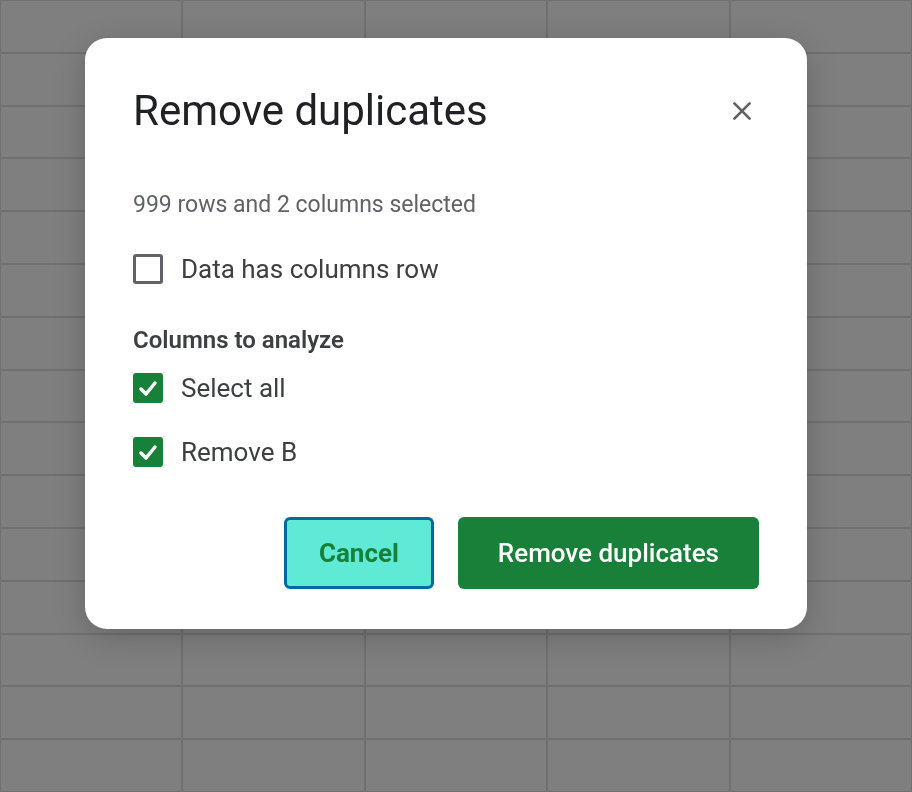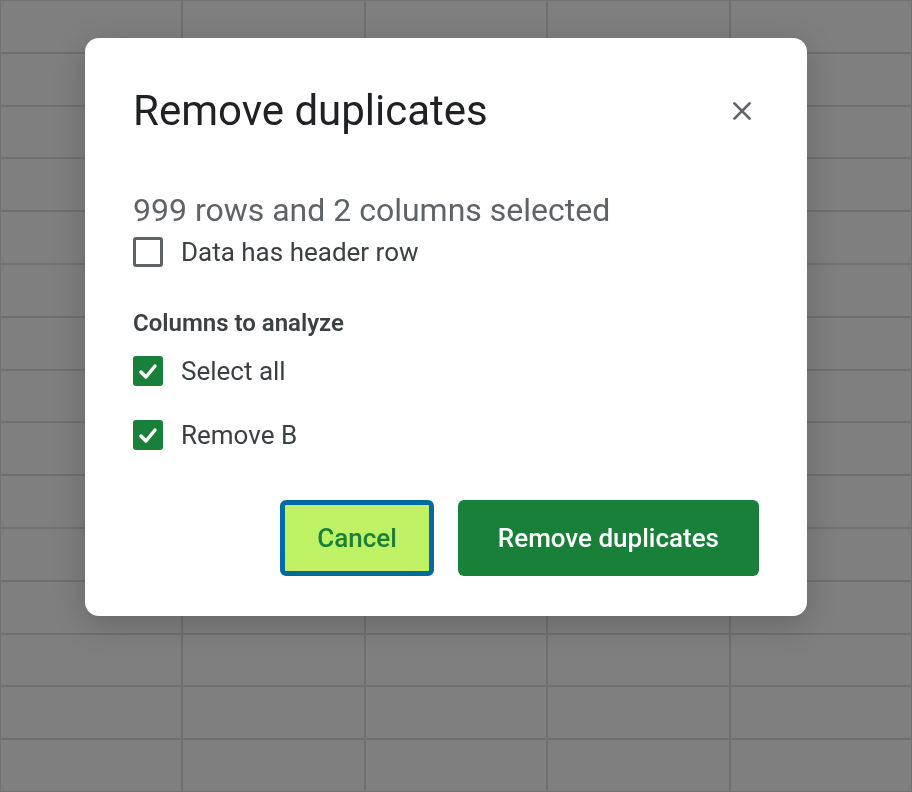--- a/index.html
+++ b/index.html
@@ -35,21 +35,21 @@
       border: 1px solid #e0e0e0;
       background: #fff;
     }
     
     .dialog {
       position: absolute;
       top: 38px;
       left: 85px;
       width: 722px;
       background: #fff;
-      border-radius: 14px;
+      border-radius: 22px;
       padding: 48px 48px 40px 48px;
       box-shadow: 0 8px 32px rgba(0,0,0,0.2);
     }
     
     .dialog-header {
       display: flex;
       justify-content: space-between;
       align-items: flex-start;
       margin-bottom: 56px;
     }
@@ -72,23 +72,23 @@
       justify-content: center;
       margin-top: 8px;
     }
     
     .close-btn svg {
       width: 26px;
       height: 26px;
     }
     
     .selection-info {
-      font-size: 32px;
+      font-size: 23px;
       color: #5f6368;
-      margin-bottom: 8px;
+      margin-bottom: 36px;
     }
     
     .checkbox-row {
       display: flex;
       align-items: center;
       gap: 18px;
       margin-bottom: 28px;
     }
     
     .checkbox-row.column-item {
@@ -146,23 +146,24 @@
       font-size: 26px;
       font-weight: 500;
       padding: 18px 32px;
       border-radius: 6px;
       cursor: pointer;
       border: none;
       font-family: inherit;
     }
     
     .btn-secondary {
-      background: #bef264;
+      background: #5eead4;
       color: #188038;
-      border: 5px solid #0369a1;
+      border: 3px solid #0369a1;
+      font-weight: bold;
     }
     
     .btn-primary {
       background: #188038;
       color: #fff;
       padding: 18px 40px;
     }
   </style>
 </head>
 <body>
@@ -260,21 +261,21 @@
       </span>
     </button>
   </div>
 
   <div class="selection-info">999 rows and 2 columns selected</div>
 
   <div class="checkbox-row">
     <div class="checkbox">
       
     </div>
-    <span class="checkbox-label">Data has header row</span>
+    <span class="checkbox-label">Data has columns row</span>
   </div>
 
   <div class="section-heading">Columns to analyze</div>
 
   <div class="checkbox-row column-item">
     <div class="checkbox checked">
       <svg viewBox="0 0 24 24" fill="none" stroke="white" stroke-width="3.5" stroke-linecap="round" stroke-linejoin="round">
         <polyline points="5 13 10 18 19 7"></polyline>
       </svg>
     </div>

